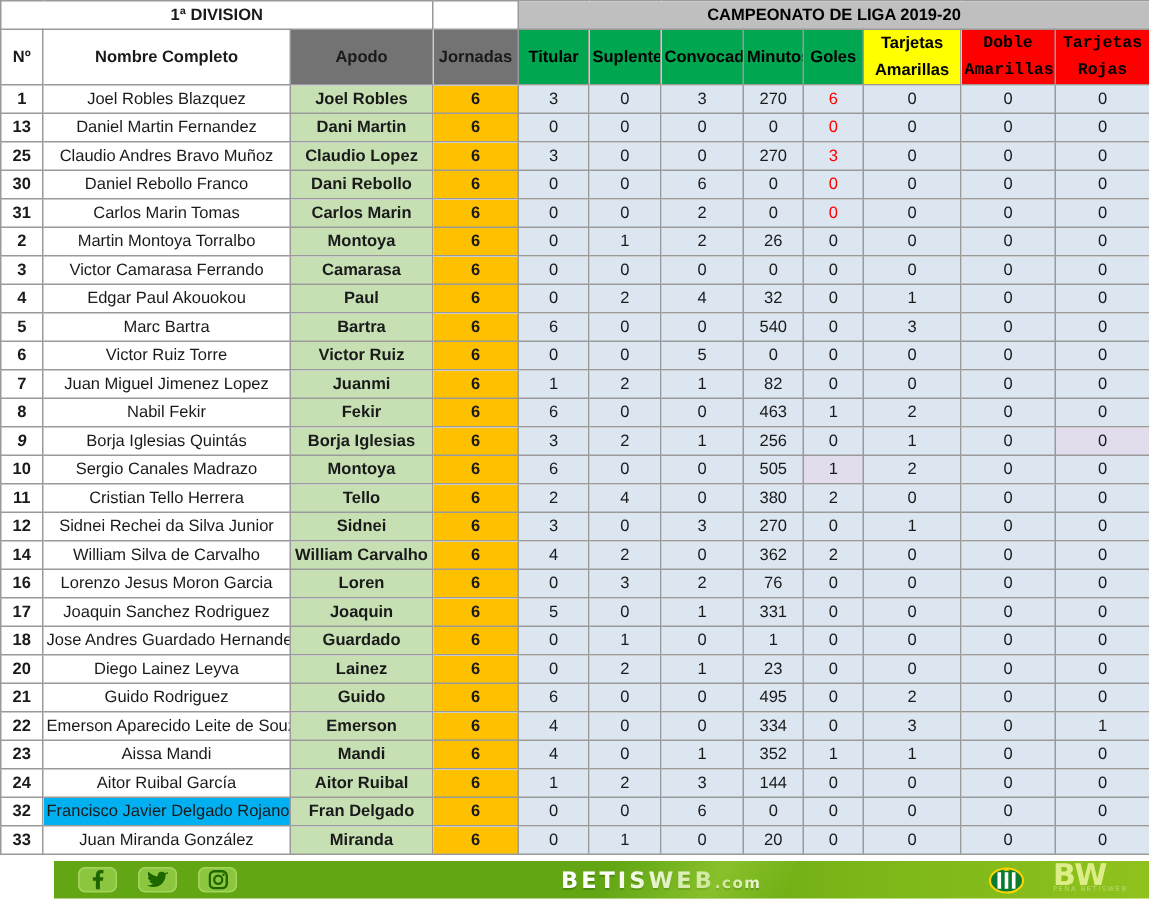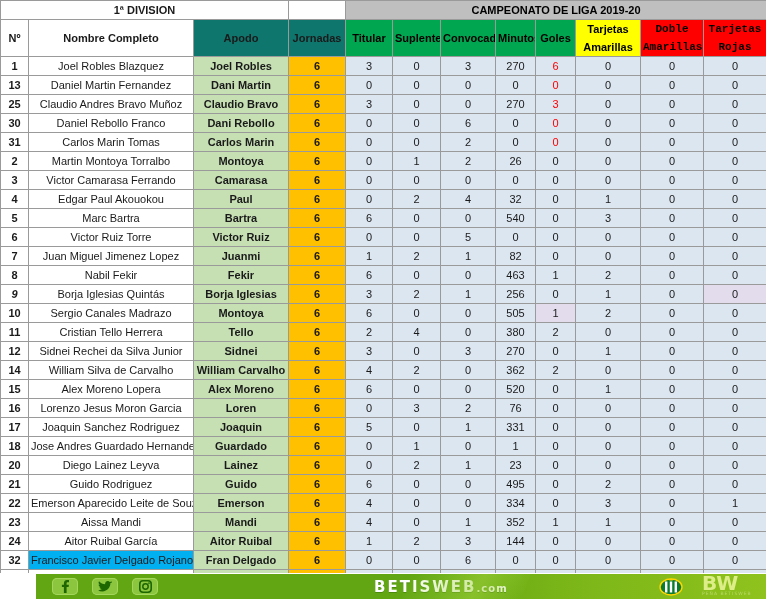--- a/index.html
+++ b/index.html
@@ -26,21 +26,21 @@
   }
   .t-blank{background:#ffffff;border:1px solid #9a9a9a;}
   .t-camp{
     background:#bfbfbf;font-weight:bold;font-size:11.5px;text-align:center;
     border:1px solid #404040;color:#000;
   }
 
   
   .h{font-weight:bold;font-size:11px;border:1px solid #000;height:28px;line-height:13px;white-space:normal;}
   .h-white{background:#ffffff;}
-  .h-blue{background:#0f766e;}
+  .h-blue{background:#737373;}
   .h-green{background:#00a650;color:#000;}
   .h-yellow{background:#ffff00;color:#000;}
   .h-red{background:#ff0000;color:#000;font-family:Liberation Mono, monospace;}
 
   
   .c-num{background:#ffffff;font-weight:bold;font-size:10.5px;}
   .c-name{background:#ffffff;font-size:11px;}
   .c-nick{background:#c6e0b4;font-weight:bold;font-size:11px;margin-top:16px;}
   .c-jor{background:#ffc000;font-weight:bold;font-size:11px;}
   .c-val{background:#dce6f1;font-size:11px;}
@@ -165,21 +165,21 @@
           <td class="c-val">0</td>
           <td class="c-val">0</td>
           <td class="c-val red-txt">0</td>
           <td class="c-val">0</td>
           <td class="c-val">0</td>
           <td class="c-val">0</td>
         </tr>
         <tr>
           <td class="c-num">25</td>
           <td class="c-name">Claudio Andres Bravo Muñoz</td>
-          <td class="c-nick">Claudio Bravo</td>
+          <td class="c-nick">Claudio Lopez</td>
           <td class="c-jor">6</td>
           <td class="c-val">3</td>
           <td class="c-val">0</td>
           <td class="c-val">0</td>
           <td class="c-val">270</td>
           <td class="c-val red-txt">3</td>
           <td class="c-val">0</td>
           <td class="c-val">0</td>
           <td class="c-val">0</td>
         </tr>
@@ -369,34 +369,20 @@
           <td class="c-num">14</td>
           <td class="c-name">William Silva de Carvalho</td>
           <td class="c-nick">William Carvalho</td>
           <td class="c-jor">6</td>
           <td class="c-val">4</td>
           <td class="c-val">2</td>
           <td class="c-val">0</td>
           <td class="c-val">362</td>
           <td class="c-val">2</td>
           <td class="c-val">0</td>
-          <td class="c-val">0</td>
-          <td class="c-val">0</td>
-        </tr>
-        <tr>
-          <td class="c-num">15</td>
-          <td class="c-name">Alex Moreno Lopera</td>
-          <td class="c-nick">Alex Moreno</td>
-          <td class="c-jor">6</td>
-          <td class="c-val">6</td>
-          <td class="c-val">0</td>
-          <td class="c-val">0</td>
-          <td class="c-val">520</td>
-          <td class="c-val">0</td>
-          <td class="c-val">1</td>
           <td class="c-val">0</td>
           <td class="c-val">0</td>
         </tr>
         <tr>
           <td class="c-num">16</td>
           <td class="c-name">Lorenzo Jesus Moron Garcia</td>
           <td class="c-nick">Loren</td>
           <td class="c-jor">6</td>
           <td class="c-val">0</td>
           <td class="c-val">3</td>

